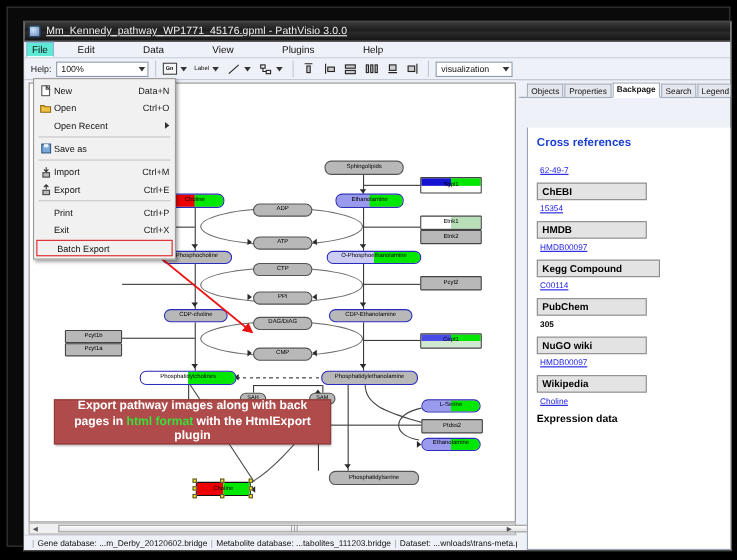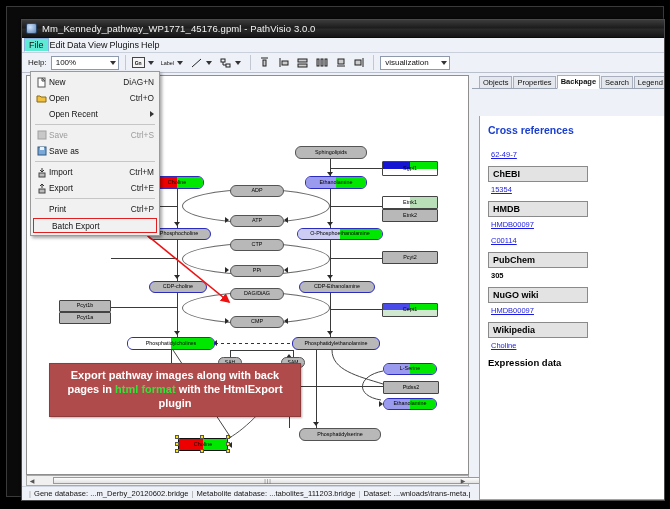--- a/index.html
+++ b/index.html
@@ -33,48 +33,48 @@
     position:relative; height:18px;
     background:linear-gradient(180deg,#3b3b3b 0%,#1d1d1d 45%,#2a2a2a 55%,#151515 100%);
     display:flex; align-items:center; padding-left:4px;
     border-bottom:1px solid #0b0b0b;
   }
   #app-icon {
     width:11px; height:11px; margin-right:5px; flex:0 0 auto;
     background:radial-gradient(circle at 35% 35%,#cfe4ff,#5f86b5);
     border-radius:2px; border:1px solid #2a4566;
   }
-  #title-text { color:#f2f2f2; font-size:9.5px; letter-spacing:.1px; white-space:nowrap; }
+  #title-text { color:#f2f2f2; font-size:9.5px; letter-spacing:.1px; white-space:nowrap;text-decoration:underline; }
 
   
   #menubar {
     height:15px; background:#eef1f7; border-bottom:1px solid #c9cfdb;
     display:flex; align-items:center; padding-left:2px; position:relative; z-index:40;
   }
   .menu-item {
-    font-size:9px; color:#111; padding:1px 1px; line-height:12px; cursor:default;
+    font-size:9px; color:#111; padding:1px 22px; line-height:12px; cursor:default;
   }
   .menu-item.open {
     background:#5eead4; border:1px solid #8ab0dd; border-bottom:1px solid #fff;
     padding:0px 4px; position:relative; z-index:60;
   }
 
   
   #toolbar {
     height:20px; background:#eef1f7; border-bottom:1px solid #b9c0cc;
     display:flex; align-items:center; gap:4px; padding-left:6px; position:relative;
   }
   .tb-label { font-size:8px; color:#1a1a1a; }
   .combo {
     height:14px; background:#fff; border:1px solid #8d9aad;
     display:flex; align-items:center; justify-content:space-between;
     font-size:8px; color:#111; padding:0 2px 0 4px;
   }
   .combo .arrow { width:0;height:0;border-left:3px solid transparent;border-right:3px solid transparent;border-top:4px solid #333; margin-left:3px;}
-  #zoom-combo { width:68px; }
+  #zoom-combo { width:84px; }
   #vis-combo { width:70px; }
   .tb-sep { width:1px; height:15px; background:#c2c8d2; margin:0 2px; }
   .tb-btn {
     width:15px;height:15px;border:1px solid transparent;display:flex;align-items:center;justify-content:center;
   }
   .tb-split { display:flex; align-items:center; }
   .tb-split .arrow { width:0;height:0;border-left:3px solid transparent;border-right:3px solid transparent;border-top:4px solid #333; margin:0 3px;}
   .mini-box { border:1px solid #444; background:#f5f5f5; font-size:5px; color:#111;
     display:flex;align-items:center;justify-content:center; }
 
@@ -179,21 +179,21 @@
   .mrow .micon { width:15px; height:13px; flex:0 0 auto; display:flex;align-items:center;justify-content:center; }
   .mrow .mlabel { flex:1; }
   .mrow .maccel { color:#222; padding-right:5px; font-size:8.3px; }
   .mrow.disabled .maccel { color:#9b9b9b; }
   .msep { height:1px; background:#c6c6c6; margin:2px 4px; }
   .mrow .submenu-arrow { width:0;height:0;border-top:3px solid transparent;border-bottom:3px solid transparent;border-left:4px solid #333; margin-right:5px;}
   #batch-export-row { border:1.5px solid #e02020; margin:1px 2px 0 2px; height:15px; }
 
   
   #callout {
-    position:absolute; left:22px; top:287px; width:252px; height:54px;
+    position:absolute; left:22px; top:287px; width:252px; height:41px;
     background:#b04b4b; border:1px solid #8e3b3b; z-index:70;
     display:flex; align-items:center; justify-content:center;
     box-shadow:1px 1px 2px rgba(0,0,0,.3);
   }
   #callout .txt {
     color:#fff; font-weight:bold; font-size:11px; text-align:center; line-height:1.25;
     padding:0 6px;
   }
   #callout .hl { color:#37e03a; }
 
@@ -576,20 +576,21 @@
           </div>
           <div class="xref-block">
             <div class="xref-head">ChEBI</div>
             <div class="xref-val">15354</div>
           </div>
           <div class="xref-block">
             <div class="xref-head">HMDB</div>
             <div class="xref-val">HMDB00097</div>
           </div>
           <div class="xref-block">
+            <div class="xref-head" style="width:112px;">Kegg Compound</div>
             <div class="xref-val">C00114</div>
           </div>
           <div class="xref-block">
             <div class="xref-head">PubChem</div>
             <div class="xref-val plain">305</div>
           </div>
           <div class="xref-block">
             <div class="xref-head">NuGO wiki</div>
             <div class="xref-val">HMDB00097</div>
           </div>
@@ -606,46 +607,37 @@
 
     <div id="file-menu">
       <div class="mrow">
         <span class="micon">
           <svg width="10" height="11">
                 <rect x="1" y="1" width="7" height="9" fill="#fff" stroke="#555"></rect>
                 <path d="M5 1 L8 4 L5 4 Z" fill="#ddd" stroke="#555"></path>
               </svg>
         </span>
         <span class="mlabel">New</span>
-        <span class="maccel">DiAG+N</span>
+        <span class="maccel">Data+N</span>
       </div>
       <div class="mrow">
         <span class="micon">
           <svg width="11" height="10">
                 <path d="M1 3 L4 3 L5 4 L10 4 L10 9 L1 9 Z" fill="#f0c040" stroke="#8a6a10"></path>
               </svg>
         </span>
         <span class="mlabel">Open</span>
         <span class="maccel">Ctrl+O</span>
       </div>
       <div class="mrow">
         <span class="micon"></span>
         <span class="mlabel">Open Recent</span>
         <span class="submenu-arrow"></span>
       </div>
       <div class="msep"></div>
-      <div class="mrow disabled">
-        <span class="micon">
-          <svg width="10" height="10">
-                <rect x="1" y="1" width="8" height="8" fill="#c8c8c8" stroke="#a0a0a0"></rect>
-              </svg>
-        </span>
-        <span class="mlabel">Save</span>
-        <span class="maccel">Ctrl+S</span>
-      </div>
       <div class="mrow">
         <span class="micon">
           <svg width="10" height="10">
                 <rect x="1" y="1" width="8" height="8" fill="#7aa8d8" stroke="#31587f"></rect>
                 <rect x="3" y="1" width="4" height="3" fill="#eaf2fb"></rect>
               </svg>
         </span>
         <span class="mlabel">Save as</span>
         <span class="maccel"></span>
       </div>
@@ -669,20 +661,25 @@
         </span>
         <span class="mlabel">Export</span>
         <span class="maccel">Ctrl+E</span>
       </div>
       <div class="msep"></div>
       <div class="mrow">
         <span class="micon"></span>
         <span class="mlabel">Print</span>
         <span class="maccel">Ctrl+P</span>
       </div>
+      <div class="mrow">
+        <span class="micon"></span>
+        <span class="mlabel">Exit</span>
+        <span class="maccel">Ctrl+X</span>
+      </div>
       <div class="mrow" id="batch-export-row">
         <span class="micon"></span>
         <span class="mlabel">Batch Export</span>
       </div>
     </div>
 
     <svg id="red-arrow">
       <defs>
         <marker id="rh" markerWidth="7" markerHeight="7" refX="5" refY="3" orient="auto">
           <path d="M0,0 L6,3 L0,6 z" fill="#ee1111"></path>

